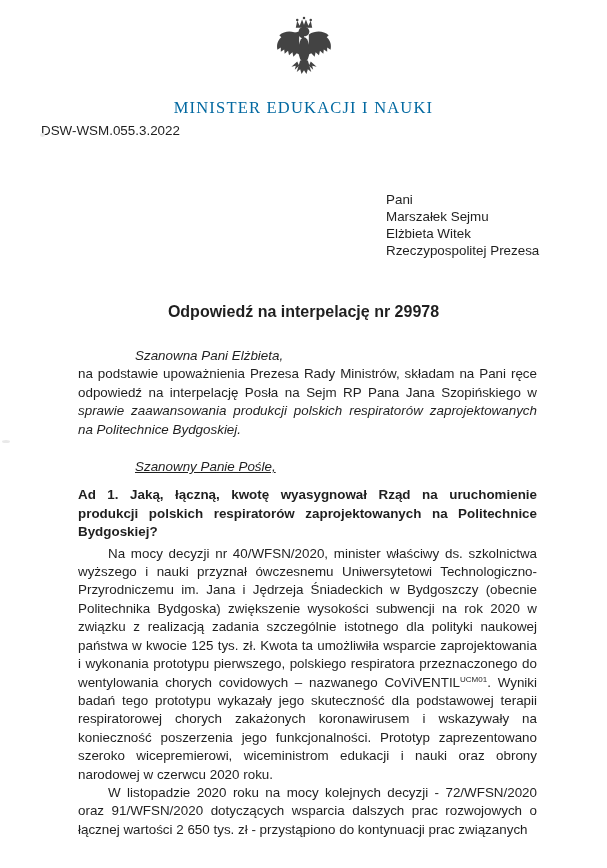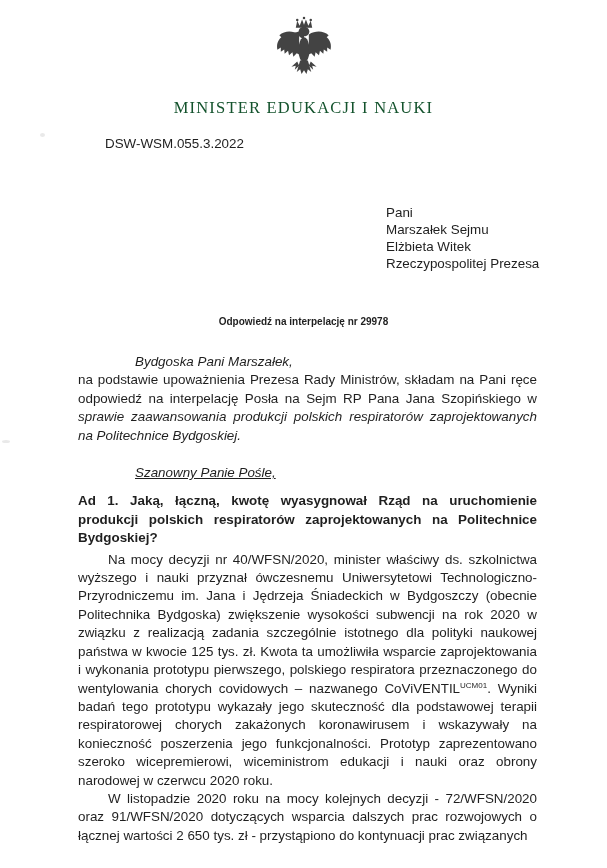--- a/index.html
+++ b/index.html
@@ -21,48 +21,48 @@
     padding-top: 14px;
     display: flex;
     justify-content: center;
   }
   .ministry-title {
     margin-top: 20px;
     text-align: center;
     font-family: "Liberation Serif", serif;
     font-size: 16.5px;
     letter-spacing: 1.2px;
-    color: #14532d;
+    color: #0369a1;
     white-space: nowrap;
   }
   
   .place-date {
     margin-top: 49px;
     padding-right: 70px;
     text-align: right;
     font-size: 13.4px;
     white-space: pre-wrap;
   }
   .reference {
-    margin-top: 18px;
-    padding-left: 105px;
+    margin-top: 5px;
+    padding-left: 41px;
     font-size: 13.4px;
   }
   
   .addressee {
     margin-top: 53px;
     margin-left: 386px;
     font-size: 13.4px;
     line-height: 17px;
   }
   
   .subject {
     margin-top: 44px;
     text-align: center;
-    font-size: 10px;
+    font-size: 16px;
     font-weight: bold;
   }
   
   .content {
     margin-left: 78px;
     margin-right: 70px;
     font-size: 13.4px;
     line-height: 18.4px;
   }
   .salutation {
@@ -159,21 +159,21 @@
     <div>Pani</div>
     <div>Marszałek Sejmu</div>
     <div>Elżbieta Witek</div>
     <div>Rzeczypospolitej Prezesa</div>
   </div>
 
   <div class="subject">Odpowiedź na interpelację nr 29978</div>
 
   <div class="content">
 
-    <div class="salutation sal-1">Bydgoska Pani Marszałek,</div>
+    <div class="salutation sal-1">Szanowna Pani Elżbieta,</div>
 
     <p class="intro-para"><span>na podstawie upoważnienia Prezesa Rady Ministrów, składam na Pani ręce odpowiedź na interpelację Posła na Sejm RP Pana Jana Szopińskiego w </span><span class="title-italic">sprawie zaawansowania produkcji polskich respiratorów zaprojektowanych na Politechnice Bydgoskiej.</span></p>
 
     <div class="salutation sal-2">Szanowny Panie Pośle,</div>
 
     <div class="question">Ad 1. Jaką, łączną, kwotę wyasygnował Rząd na uruchomienie produkcji polskich respiratorów zaprojektowanych na Politechnice Bydgoskiej?</div>
 
     <p class="answer-para first"><span>Na mocy decyzji nr 40/WFSN/2020, minister właściwy ds. szkolnictwa wyższego i nauki przyznał ówczesnemu Uniwersytetowi Technologiczno-Przyrodniczemu im. Jana i Jędrzeja Śniadeckich w Bydgoszczy (obecnie Politechnika Bydgoska) zwiększenie wysokości subwencji na rok 2020 w związku z realizacją zadania szczególnie istotnego dla polityki naukowej państwa w kwocie 125 tys. zł. Kwota ta umożliwiła wsparcie zaprojektowania i wykonania prototypu pierwszego, polskiego respiratora przeznaczonego do wentylowania chorych covidowych – nazwanego CoViVENTIL</span><sup class="product-sup">UCM01</sup><span>. Wyniki badań tego prototypu wykazały jego skuteczność dla podstawowej terapii respiratorowej chorych zakażonych koronawirusem i wskazywały na konieczność poszerzenia jego funkcjonalności. Prototyp zaprezentowano szeroko wicepremierowi, wiceministrom edukacji i nauki oraz obrony narodowej w czerwcu 2020 roku.</span></p>
 
     <p class="answer-para">W listopadzie 2020 roku na mocy kolejnych decyzji - 72/WFSN/2020 oraz 91/WFSN/2020 dotyczących wsparcia dalszych prac rozwojowych o łącznej wartości 2 650 tys. zł - przystąpiono do kontynuacji prac związanych</p>

